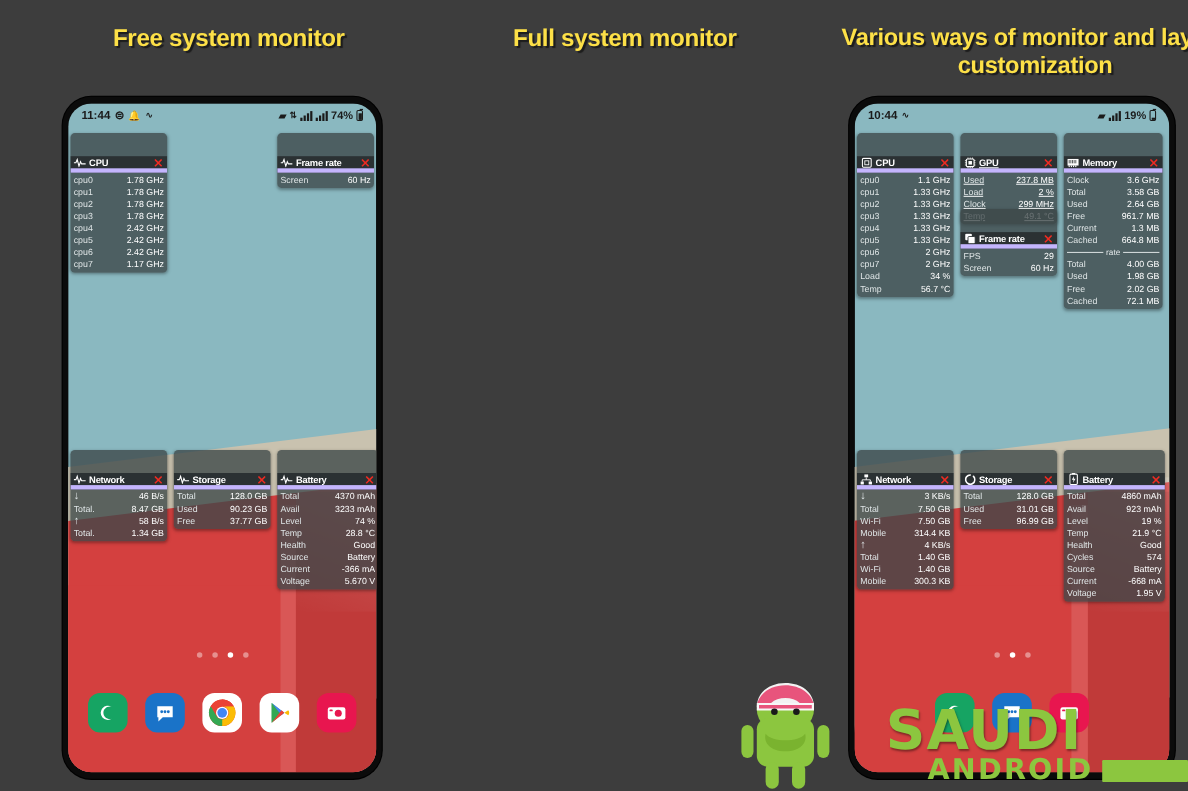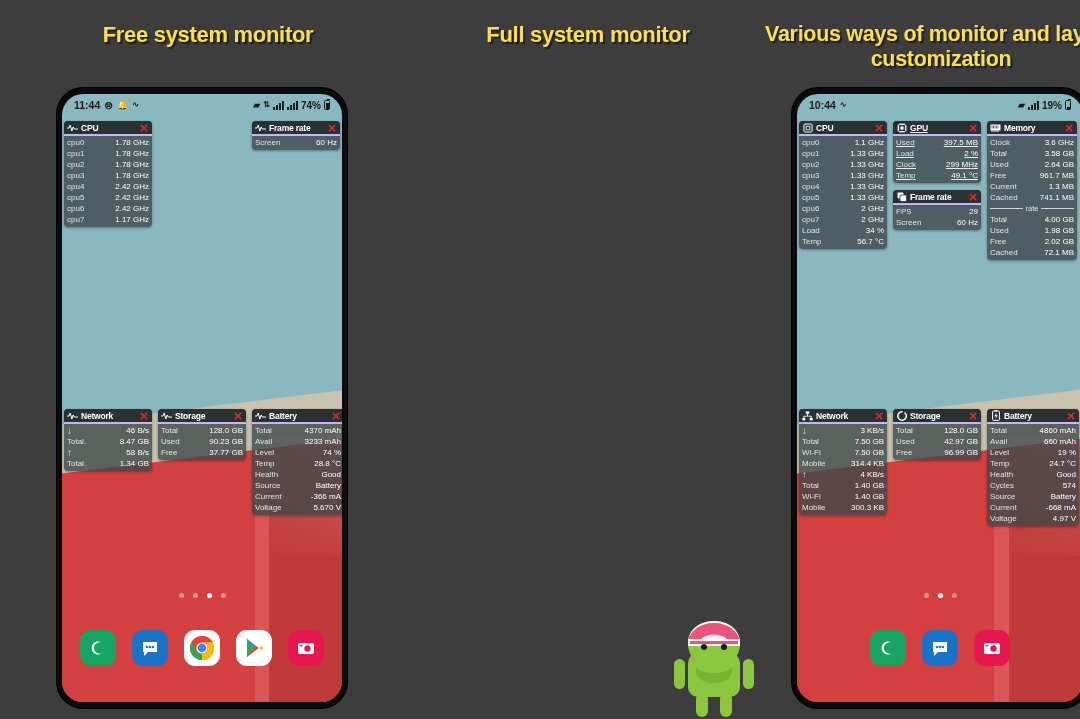--- a/index.html
+++ b/index.html
@@ -5,21 +5,21 @@
   * { box-sizing: border-box; margin: 0; padding: 0; }
   body {
     width: 1080px; height: 719px;
     background: #3d3d3d;
     font-family: "Liberation Sans", sans-serif;
     overflow: hidden;
     position: relative;
   }
   .panel { position: absolute; top: 0; height: 719px; }
   #panel-1 { left: 0; width: 360px; }
-  #panel-2 { left: 380px; width: 360px; }
+  #panel-2 { left: 360px; width: 360px; }
   #panel-3 { left: 720px; width: 360px; }
 
   .panel-title {
     position: absolute; top: 22px; left: 0; width: 100%;
     text-align: center;
     color: #fde047;
     font-weight: bold;
     font-size: 22px;
     letter-spacing: -0.3px;
     text-shadow: 2px 2px 1px rgba(0,0,0,0.55);
@@ -94,22 +94,23 @@
     background: rgba(60,70,72,0.78);
     border-radius: 4px;
     overflow: hidden;
     color: #e8eced;
     font-size: 8px;
     box-shadow: 0 1px 3px rgba(0,0,0,0.35);
   }
   .w-head {
     display: flex; align-items: center; gap: 3px;
     background: #2b3133; height: 15px; padding: 0 3px;
-    border-bottom: 2px solid #c4b5fd;
+    border-bottom: 4px solid #c4b5fd;
     position: relative;
+    margin-top: 21px;
   }
   .w-title { font-size: 8.5px; font-weight: bold; color: #fff; letter-spacing: -0.2px; }
   .w-close {
     position: absolute; right: 3px; top: 50%; transform: translateY(-50%);
     color: #ee2b22; font-weight: bold; font-size: 12px; line-height: 1;
     font-family: "DejaVu Sans", sans-serif;
   }
   .w-body { padding: 1px 3px 2px; }
   .w-row { display: flex; justify-content: space-between; line-height: 11px; white-space: nowrap; }
   .w-row .k { color: #dfe5e6; }
@@ -516,21 +517,21 @@
                 <rect x="3.4" y="3.4" width="3.2" height="3.2" fill="#fff"></rect>
                 <path d="M3 0v1.5M5 0v1.5M7 0v1.5M3 8.5V10M5 8.5V10M7 8.5V10M0 3h1.5M0 5h1.5M0 7h1.5M8.5 3H10M8.5 5H10M8.5 7H10" stroke="#fff" stroke-width="0.7"></path>
               </svg>
           </span>
           <span class="w-title">GPU</span>
           <span class="w-close">×</span>
         </div>
         <div class="w-body" id="p2-gpu-rows">
             <div class="w-row">
               <span class="k">Used</span>
-              <span class="v">397.5 MB</span>
+              <span class="v">237.8 MB</span>
             </div>
             <div class="w-row">
               <span class="k">Load</span>
               <span class="v">2 %</span>
             </div>
             <div class="w-row">
               <span class="k">Clock</span>
               <span class="v">299 MHz</span>
             </div>
             <div class="w-row">
@@ -591,21 +592,21 @@
             <div class="w-row">
               <span class="k">Free</span>
               <span class="v">961.7 MB</span>
             </div>
             <div class="w-row">
               <span class="k">Current</span>
               <span class="v">1.3 MB</span>
             </div>
             <div class="w-row">
               <span class="k">Cached</span>
-              <span class="v">741.1 MB</span>
+              <span class="v">664.8 MB</span>
             </div>
             <div class="w-sep">rate</div>
             <div class="w-row">
               <span class="k">Total</span>
               <span class="v">4.00 GB</span>
             </div>
             <div class="w-row">
               <span class="k">Used</span>
               <span class="v">1.98 GB</span>
             </div>
@@ -679,21 +680,21 @@
           <span class="w-title">Storage</span>
           <span class="w-close">×</span>
         </div>
         <div class="w-body" id="p2-sto-rows">
             <div class="w-row">
               <span class="k">Total</span>
               <span class="v">128.0 GB</span>
             </div>
             <div class="w-row">
               <span class="k">Used</span>
-              <span class="v">42.97 GB</span>
+              <span class="v">31.01 GB</span>
             </div>
             <div class="w-row">
               <span class="k">Free</span>
               <span class="v">96.99 GB</span>
             </div>
           </div>
       </div>
 
       <div class="widget" style="left:190px; top:315px; width:92px;">
         <div class="w-head">
@@ -707,49 +708,49 @@
           <span class="w-title">Battery</span>
           <span class="w-close">×</span>
         </div>
         <div class="w-body" id="p2-bat-rows">
             <div class="w-row">
               <span class="k">Total</span>
               <span class="v">4860 mAh</span>
             </div>
             <div class="w-row">
               <span class="k">Avail</span>
-              <span class="v">660 mAh</span>
+              <span class="v">923 mAh</span>
             </div>
             <div class="w-row">
               <span class="k">Level</span>
               <span class="v">19 %</span>
             </div>
             <div class="w-row">
               <span class="k">Temp</span>
-              <span class="v">24.7 °C</span>
+              <span class="v">21.9 °C</span>
             </div>
             <div class="w-row">
               <span class="k">Health</span>
               <span class="v">Good</span>
             </div>
             <div class="w-row">
               <span class="k">Cycles</span>
               <span class="v">574</span>
             </div>
             <div class="w-row">
               <span class="k">Source</span>
               <span class="v">Battery</span>
             </div>
             <div class="w-row">
               <span class="k">Current</span>
               <span class="v">-668 mA</span>
             </div>
             <div class="w-row">
               <span class="k">Voltage</span>
-              <span class="v">4.97 V</span>
+              <span class="v">1.95 V</span>
             </div>
           </div>
       </div>
 
       <div class="dots" id="p2-dots" style="bottom:104px;">
           <span></span>
           <span class="on"></span>
           <span></span>
         </div>
       <div class="dock" id="p2-dock" style="bottom:36px;">
@@ -792,13 +793,17 @@
     <path d="M24 26h48v3H24z" fill="#e8547c"></path>
     <rect x="22" y="38" width="52" height="44" rx="10" fill="#8cc63f"></rect>
     <circle cx="38" cy="32" r="3" fill="#1a1a1a"></circle>
     <circle cx="58" cy="32" r="3" fill="#1a1a1a"></circle>
     <rect x="8" y="44" width="11" height="30" rx="5.5" fill="#8cc63f"></rect>
     <rect x="77" y="44" width="11" height="30" rx="5.5" fill="#8cc63f"></rect>
     <rect x="30" y="78" width="12" height="24" rx="6" fill="#8cc63f"></rect>
     <rect x="54" y="78" width="12" height="24" rx="6" fill="#8cc63f"></rect>
     <path d="M30 52c6 8 30 8 36 0 2 8-4 16-18 16s-20-8-18-16z" fill="#7ab32f"></path>
   </svg>
+  <div class="wm-text">
+    <div class="wm-saudi">SAUDI</div>
+    <div class="wm-android"><span>ANDROID</span><span class="wm-bar"></span></div>
+  </div>
 </div>
 
 </body></html>

